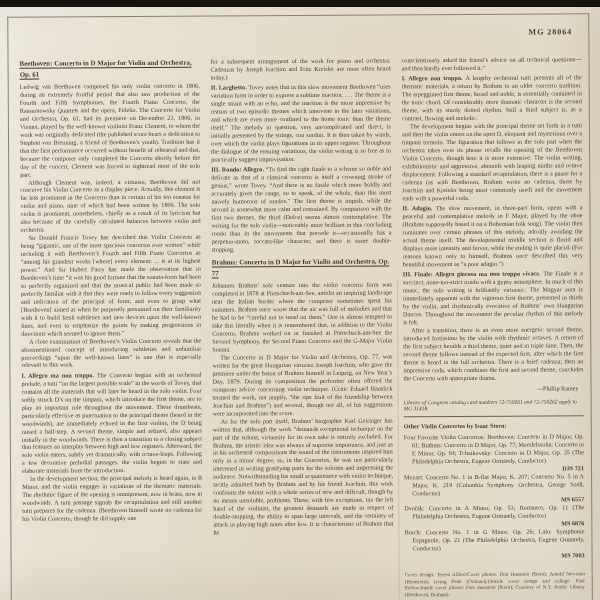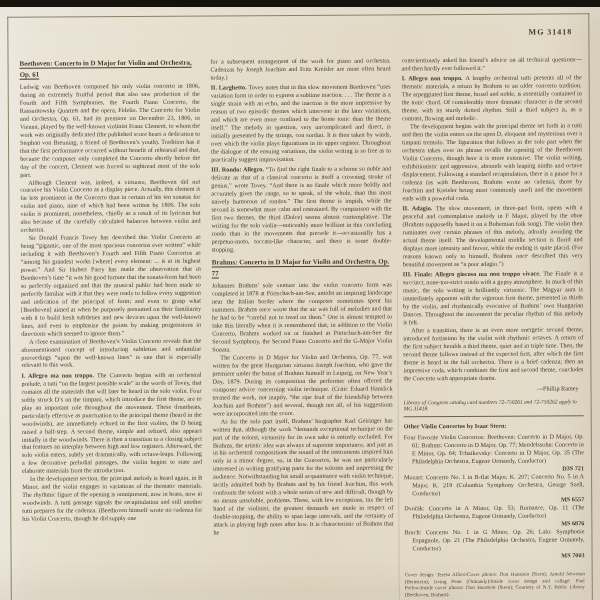--- a/index.html
+++ b/index.html
@@ -34,21 +34,21 @@
   .credits{font-size:5.1px;line-height:6.5px;margin-top:11px;text-align:justify;color:#55473a;}
 </style>
 </head>
 <body>
 
 <div class="paper"></div>
 
 <div class="tilt">
   <div class="frame"></div>
   <div class="crease"></div>
-  <div class="catnum">MG 31418</div>
+  <div class="catnum">MG 28064</div>
 
   <div class="columns">
 
     <div class="col">
       <div class="h">Beethoven: Concerto in D Major for Violin and Orchestra, Op. 61</div>
       <div class="p flush">Ludwig van Beethoven composed his only violin concerto in 1806, during an extremely fruitful period that also saw production of the Fourth and Fifth Symphonies, the Fourth Piano Concerto, the Rassumowsky Quartets and the opera, Fidelio. The Concerto for Violin and Orchestra, Op. 61, had its premiere on December 23, 1806, in Vienna, played by the well-known violinist Franz Clement, to whom the work was originally dedicated (the published score bears a dedication to Stephan von Breuning, a friend of Beethoven’s youth). Tradition has it that the first performance occurred without benefit of rehearsal and that, because the composer only completed the Concerto shortly before the day of the concert, Clement was forced to sightread most of the solo part.</div>
       <div class="p">Although Clement was, indeed, a virtuoso, Beethoven did not conceive his Violin Concerto as a display piece. Actually, this element is far less prominent in the Concerto than in certain of his ten sonatas for violin and piano, nine of which had been written by 1806. The solo violin is prominent, nonetheless, chiefly as a result of its lyricism but also because of the carefully calculated balances between violin and orchestra.</div>
       <div class="p">Sir Donald Francis Tovey has described this Violin Concerto as being “gigantic, one of the most spacious concertos ever written” while including it with Beethoven’s Fourth and Fifth Piano Concertos as “among his grandest works [where] every element: ... is at its highest power.” And Sir Hubert Parry has made the observation that in Beethoven’s time “it was his good fortune that the sonata-form had been so perfectly organized and that the musical public had been made so perfectly familiar with it that they were ready to follow every suggestion and indication of the principal of form; and even to grasp what [Beethoven] aimed at when he purposely presumed on their familiarity with it to build fresh subtleties and new devices upon the well-known lines, and even to emphasize the points by making progressions in directions which seemed to ignore them.”</div>
       <div class="p">A close examination of Beethoven’s Violin Concerto reveals that the aforementioned concept of introducing subtleties and unfamiliar proceedings “upon the well-known lines” is one that is especially relevant to this work.</div>
       <div class="p mov"><span class="lead">I. Allegro ma non troppo. </span><span>The Concerto begins with an orchestral prelude, a tutti “on the largest possible scale” in the words of Tovey, that contains all the materials that will later be heard in the solo violin. Four softly struck D’s on the timpani, which introduce the first theme, are to play an important role throughout the movement. These drumbeats, particularly effective as punctuation to the principal theme (heard in the woodwinds), are immediately echoed in the first violins, the D being raised a half-step. A second theme, simple and refined, also appears initially in the woodwinds. There is then a transition to a closing subject that features an interplay between high and low registers. Afterward, the solo violin enters, subtly yet dramatically, with octave-leaps. Following a few decorative preludial passages, the violin begins to state and elaborate materials from the introduction.</span></div>

